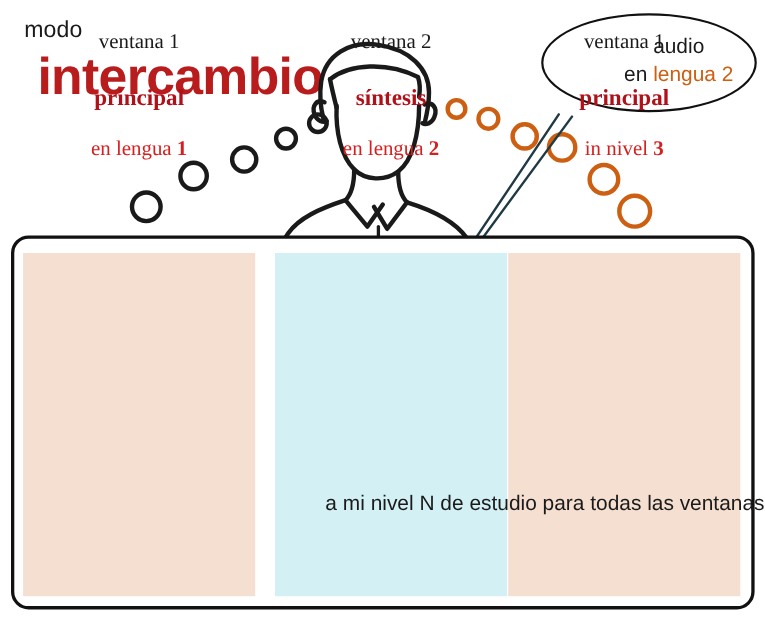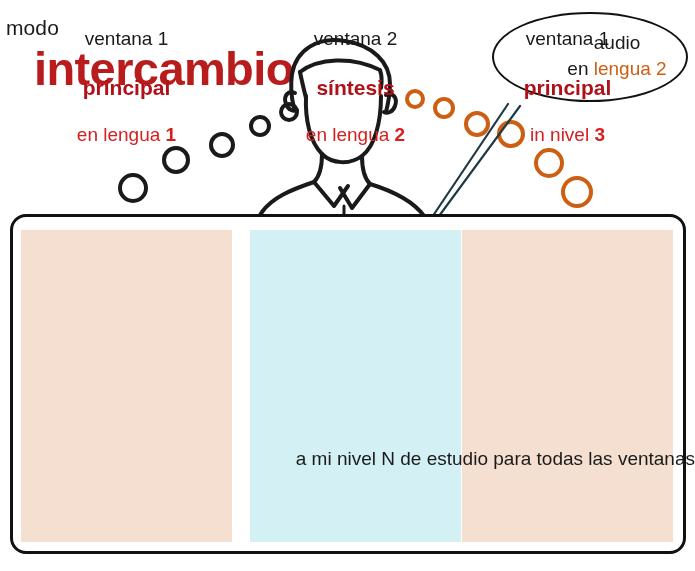--- a/index.html
+++ b/index.html
@@ -15,21 +15,21 @@
     position: relative;
     width: 695px;
     height: 571px;
     background: #ffffff;
     overflow: hidden;
   }
 
   
   .hdr-modo {
     position: absolute;
-    left: 6px;
+    left: 22px;
     top: 16px;
     font-size: 21px;
     color: #1a1a1a;
     letter-spacing: .1px;
   }
   .hdr-title {
     position: absolute;
     left: 34px;
     top: 45px;
     font-size: 47px;
@@ -99,20 +99,21 @@
   .col-2 { left: 250px; background: #d3f1f5; }
   .col-3 { left: 462px; background: #f5dfd1; }
 
   .col-body {
     position: absolute;
     top: 0;
     width: 211px;
     text-align: center;
     padding-top: 28px;
     box-sizing: border-box;
+    font-family: Liberation Serif, serif;
   }
   .cb-1 { left: 21px; }
   .cb-2 { left: 250px; }
   .cb-3 { left: 462px; }
 
   .col-window {
     font-size: 19px;
     color: #1a1a1a;
     margin-bottom: 26px;
   }

